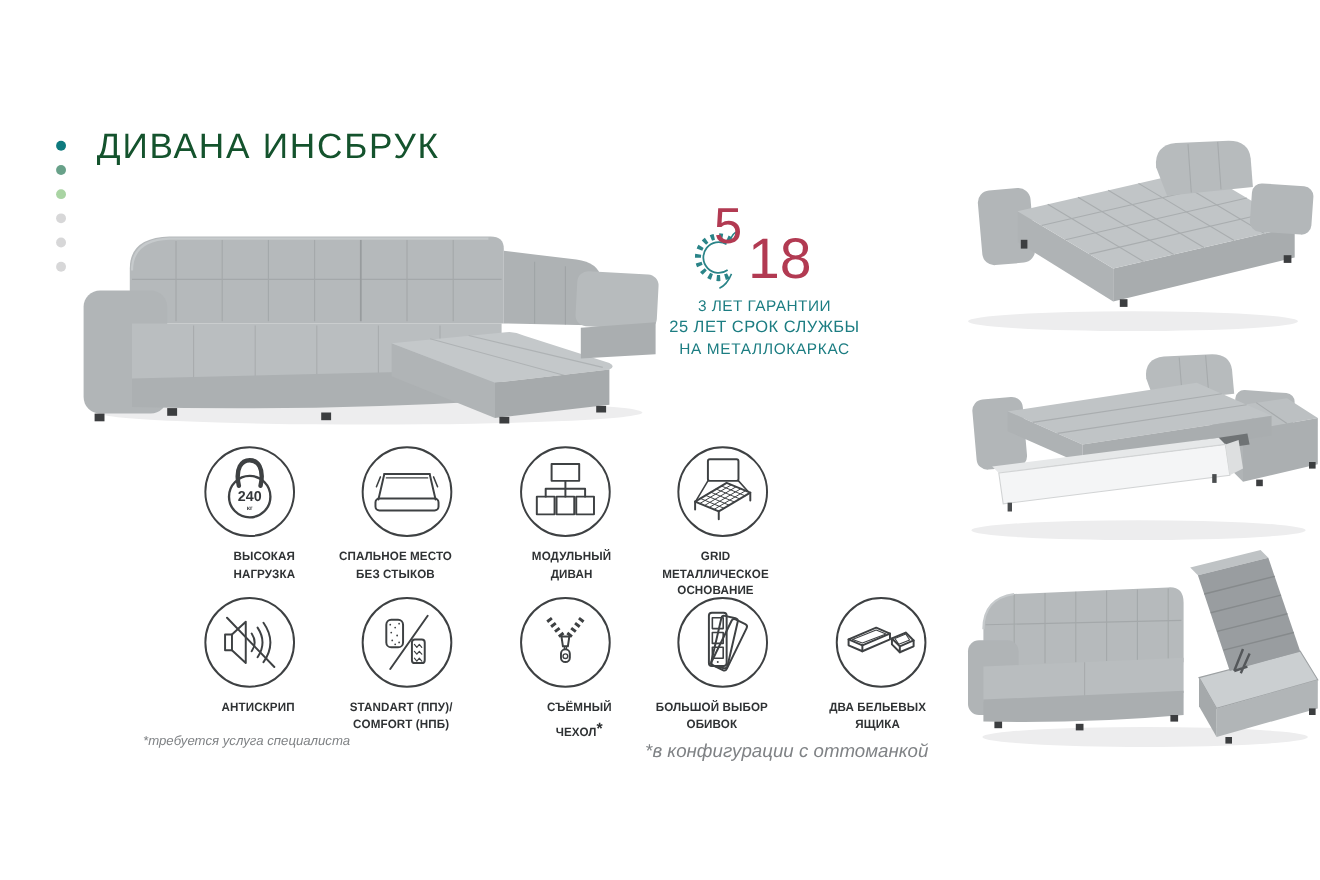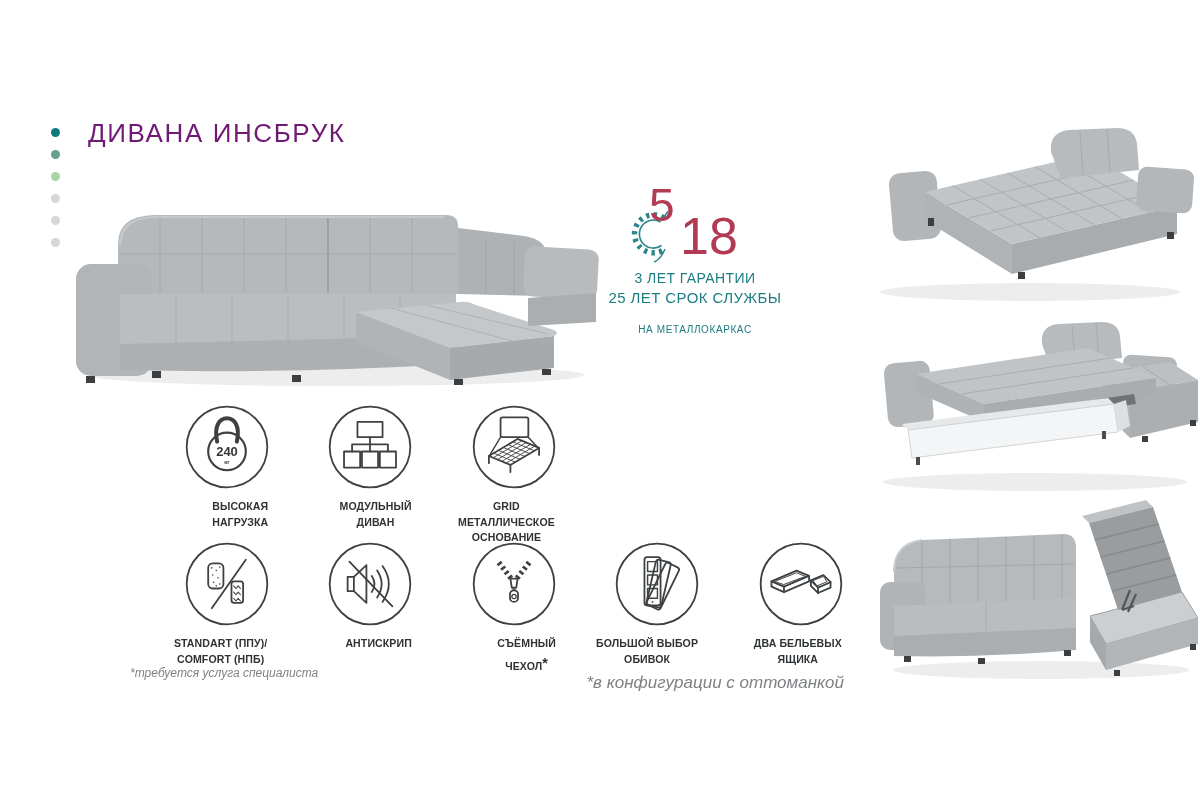--- a/index.html
+++ b/index.html
@@ -4,31 +4,31 @@
 <style>
   html,body{margin:0;padding:0}
   body{width:1200px;height:800px;position:relative;overflow:hidden;background:#ffffff;
        font-family:"Liberation Sans",sans-serif;color:#2f3234}
   .abs{position:absolute}
   
   .dots{left:51px;top:128px;display:flex;flex-direction:column;gap:13px}
   .dot{width:9px;height:9px;border-radius:50%}
   .title{left:88px;top:117px;white-space:nowrap}
   .title .t1{font-size:26px;letter-spacing:1.2px;color:#1a7c81;line-height:33px}
-  .title .t2{font-size:26px;letter-spacing:1.6px;color:#701a75;line-height:33px}
+  .title .t2{font-size:32px;letter-spacing:1.6px;color:#14532d;line-height:33px}
   
   .warranty{left:592px;top:184px;width:206px;height:132px}
   .w-num{position:absolute;color:#b23a52;font-weight:500;line-height:1}
   .w-five{left:57px;top:-2px;font-size:46px}
   .w-twentyfive{left:88px;top:26px;font-size:52px}
   .w-gear{position:absolute;left:26px;top:18px}
   .w-lines{position:absolute;left:0;top:86px;width:100%;text-align:center;color:#1c7d82}
   .w-l1{font-size:14px;letter-spacing:.4px}
   .w-l2{font-size:15px;letter-spacing:.4px;margin-top:3px}
-  .w-l3{font-size:10px;letter-spacing:.6px;margin-top:18px}
+  .w-l3{font-size:14px;letter-spacing:.6px;margin-top:3px}
   
   .photo{line-height:0}
   
   .features{left:126px;top:404px;width:720px}
   .frow{display:grid;grid-template-columns:repeat(5,143.6px)}
   .frow1 .feat{height:137px}
   .feat{display:flex;flex-direction:column;align-items:flex-end}
   .feat-circle{width:86px;height:86px}
   .feat-label{margin-top:9px;text-align:center;font-weight:700;font-size:11px;
               line-height:1.42;letter-spacing:.1px;color:#2f3234;white-space:pre-line;
@@ -224,20 +224,34 @@
           <path d="M37,42 C33,24 40,16 48,16 C56,16 63,24 59,42" class="icon-stroke" style="stroke-width:4.5"></path>
           <circle cx="48" cy="53" r="21" fill="#ffffff" class="icon-stroke" style="stroke-width:2.4"></circle>
           <text x="48" y="57.5" font-size="14.5" font-weight="bold" text-anchor="middle">240</text>
           <text x="48" y="67" font-size="6.5" font-weight="bold" text-anchor="middle">кг</text>
         </svg>
       </div>
       <div class="feat-label">ВЫСОКАЯ
 НАГРУЗКА</div>
     </div>
 
+    <div class="feat">
+      <div class="feat-circle">
+        <svg width="86" height="86" viewBox="0 0 96 96">
+          <circle cx="48" cy="48" r="45" class="icon-stroke"></circle>
+          <path d="M25,30 L71,30" class="icon-stroke"></path>
+          <path d="M27,34 L69,34" class="icon-stroke" style="stroke-width:1.3"></path>
+          <path d="M25,30 L19,56 M71,30 L77,56" class="icon-stroke"></path>
+          <rect x="16" y="55" width="64" height="12" rx="4" class="icon-stroke"></rect>
+          <path d="M21,33 l-4,10 M75,33 l4,10" class="icon-stroke" style="stroke-width:1.6"></path>
+        </svg>
+      </div>
+      <div class="feat-label">СПАЛЬНОЕ МЕСТО
+БЕЗ СТЫКОВ</div>
+    </div>
 
     <div class="feat">
       <div class="feat-circle">
         <svg width="86" height="86" viewBox="0 0 96 96">
           <circle cx="48" cy="48" r="45" class="icon-stroke"></circle>
           <rect x="34" y="20" width="28" height="17" class="icon-stroke"></rect>
           <rect x="19" y="53" width="18" height="18" class="icon-stroke"></rect>
           <rect x="39" y="53" width="18" height="18" class="icon-stroke"></rect>
           <rect x="59" y="53" width="18" height="18" class="icon-stroke"></rect>
           <path d="M48,37 L48,45 M28,45 L68,45 M28,45 L28,53 M48,45 L48,53 M68,45 L68,53" class="icon-stroke"></path>
@@ -262,20 +276,33 @@
         </svg>
       </div>
       <div class="feat-label">GRID
 МЕТАЛЛИЧЕСКОЕ
 ОСНОВАНИЕ</div>
     </div>
 
   </div>
 
   <div class="frow frow2">
+
+    <div class="feat">
+      <div class="feat-circle">
+        <svg width="86" height="86" viewBox="0 0 96 96">
+          <circle cx="48" cy="48" r="45" class="icon-stroke"></circle>
+          <path d="M23,40 L30,40 L30,56 L23,56 Z" class="icon-stroke"></path>
+          <path d="M30,40 L44,27 L44,69 L30,56" class="icon-stroke"></path>
+          <path d="M50,39 q6,9 0,18 M56,33 q10,15 0,30 M62,28 q14,20 0,40" class="icon-stroke"></path>
+          <path d="M25,23 L73,73" class="icon-stroke"></path>
+        </svg>
+      </div>
+      <div class="feat-label">АНТИСКРИП</div>
+    </div>
 
     <div class="feat">
       <div class="feat-circle">
         <svg width="86" height="86" viewBox="0 0 96 96">
           <circle cx="48" cy="48" r="45" class="icon-stroke"></circle>
           <path d="M31,75 L69,21" class="icon-stroke"></path>
           <rect x="27" y="25" width="17" height="28" rx="5" class="icon-stroke"></rect>
           <g fill="#3e4143" stroke="none">
             <circle cx="31" cy="30" r="0.9"></circle>
               <circle cx="36" cy="33" r="0.9"></circle>
@@ -295,33 +322,20 @@
         </svg>
       </div>
       <div class="feat-label">STANDART (ППУ)/
 COMFORT (НПБ)</div>
     </div>
 
     <div class="feat">
       <div class="feat-circle">
         <svg width="86" height="86" viewBox="0 0 96 96">
           <circle cx="48" cy="48" r="45" class="icon-stroke"></circle>
-          <path d="M23,40 L30,40 L30,56 L23,56 Z" class="icon-stroke"></path>
-          <path d="M30,40 L44,27 L44,69 L30,56" class="icon-stroke"></path>
-          <path d="M50,39 q6,9 0,18 M56,33 q10,15 0,30 M62,28 q14,20 0,40" class="icon-stroke"></path>
-          <path d="M25,23 L73,73" class="icon-stroke"></path>
-        </svg>
-      </div>
-      <div class="feat-label">АНТИСКРИП</div>
-    </div>
-
-    <div class="feat">
-      <div class="feat-circle">
-        <svg width="86" height="86" viewBox="0 0 96 96">
-          <circle cx="48" cy="48" r="45" class="icon-stroke"></circle>
           <path d="M31,24 L45,42" class="icon-stroke" style="stroke-width:6;stroke-dasharray:3 3.4;stroke-linecap:butt"></path>
           <path d="M65,24 L51,42" class="icon-stroke" style="stroke-width:6;stroke-dasharray:3 3.4;stroke-linecap:butt"></path>
           <path d="M44,42 L52,42 L50.5,52 L45.5,52 Z" class="icon-stroke"></path>
           <path d="M47,52 L47,55 M49,52 L49,55" class="icon-stroke" style="stroke-width:1.4"></path>
           <rect x="43.5" y="55" width="9" height="13" rx="4.5" class="icon-stroke"></rect>
           <circle cx="48" cy="62" r="2.4" class="icon-stroke" style="stroke-width:1.4"></circle>
         </svg>
       </div>
       <div class="feat-label"><span>СЪЁМНЫЙ
 ЧЕХОЛ</span><span class="feat-ast">*</span></div>

